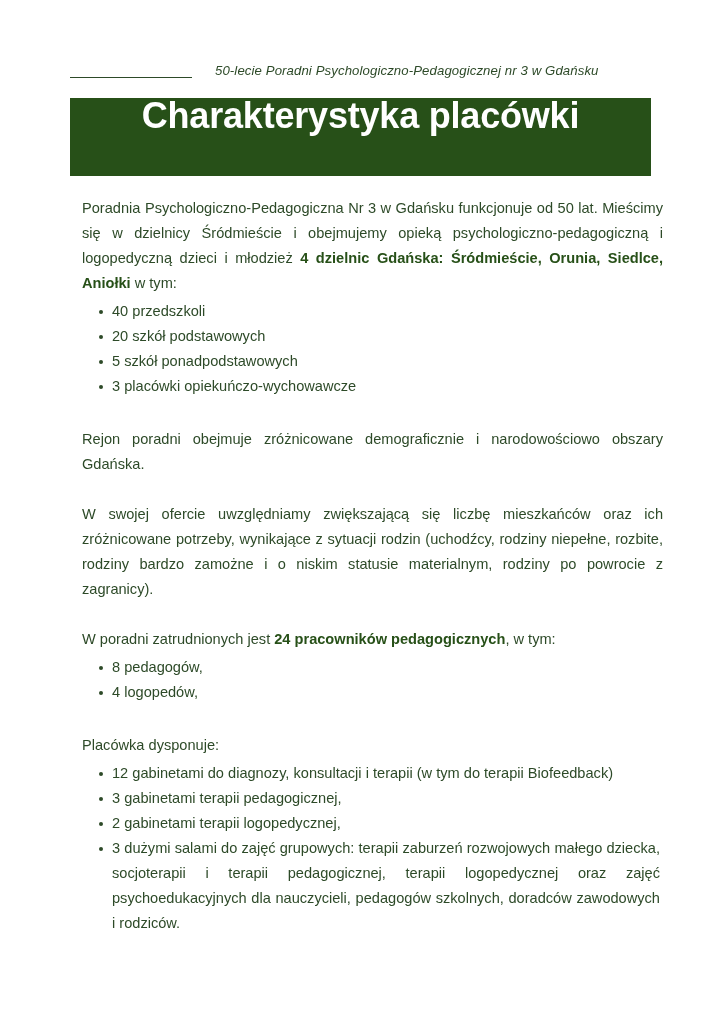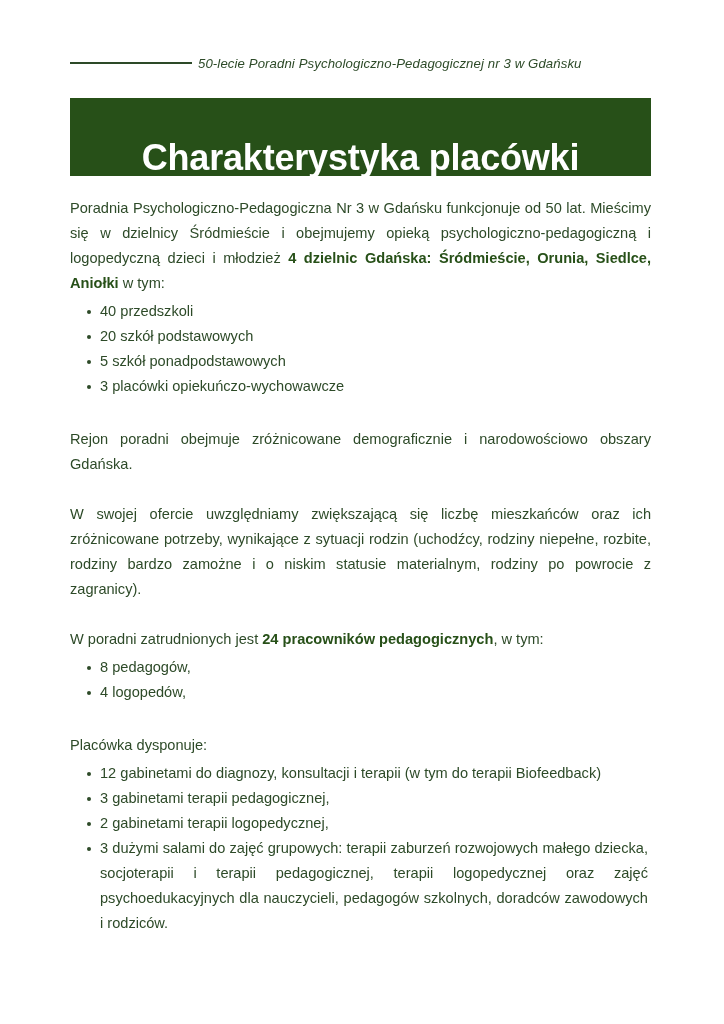--- a/index.html
+++ b/index.html
@@ -23,22 +23,22 @@
   }
 
   
   .doc-header {
     position: absolute;
     left: 70px;
     top: 48px;
     width: 581px;
     height: 30px;
     display: flex;
-    align-items: center;
-    gap: 0;
+    align-items: flex-end;
+    gap: 17px;
   }
   .header-rule {
     width: 122px;
     height: 1.5px;
     background: #2d4a28;
     flex: 0 0 auto;
     margin-right: 6px;
   }
   .header-text {
     font-size: 13.2px;
@@ -50,37 +50,37 @@
 
   
   .title-banner {
     position: absolute;
     left: 70px;
     top: 98px;
     width: 581px;
     height: 78px;
     background: #275018;
     display: flex;
-    align-items: flex-end;
+    align-items: flex-start;
     justify-content: center;
     box-sizing: border-box;
   }
   .title-banner h1 {
     margin: 0;
     font-size: 36px;
     font-weight: bold;
     color: #ffffff;
     letter-spacing: -0.2px;
     line-height: 1;
   }
 
   
   .content {
     position: absolute;
-    left: 70px;
+    left: 82px;
     top: 196px;
     width: 581px;
     font-size: 14.6px;
     line-height: 25px;
     color: #2d4a28;
   }
 
   .para {
     margin: 0;
     text-align: justify;

